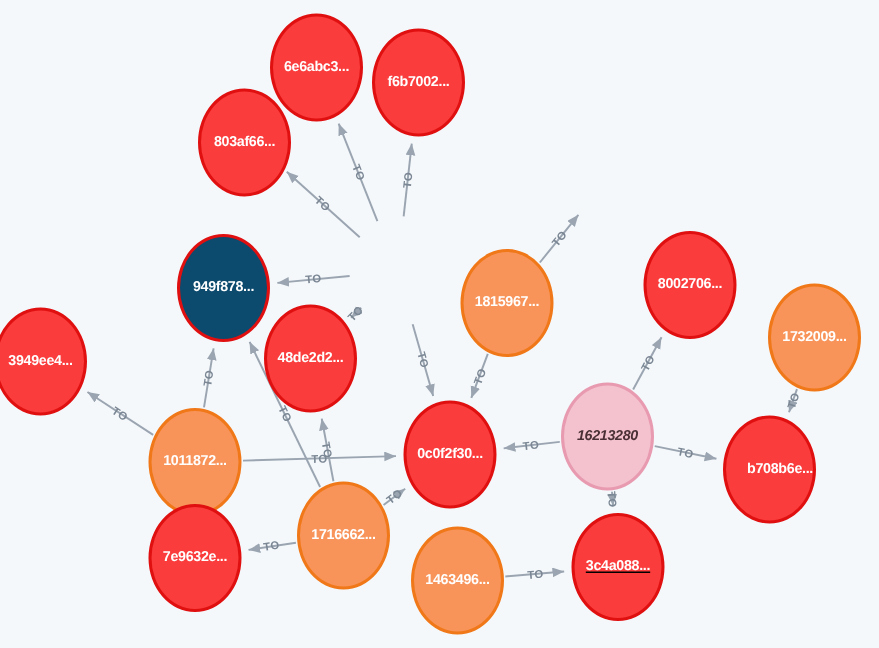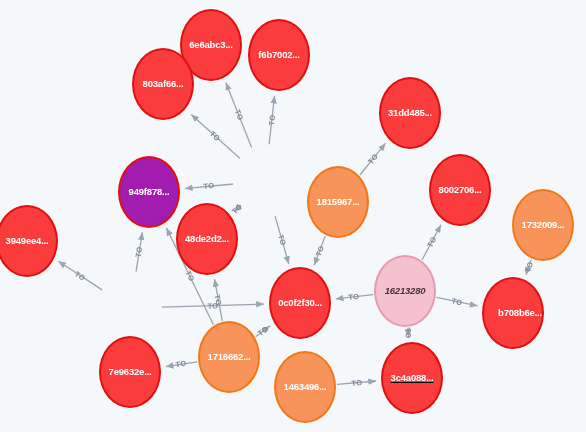--- a/index.html
+++ b/index.html
@@ -94,43 +94,43 @@
         <line x1="336.9" y1="384.3" x2="376.1" y2="381.0" stroke="#9aa5b1" stroke-width="1.3" marker-end="url(#arrowhead)"></line>
       </g>
   </svg>
   <div id="node-layer">
       <div class="node" style="left: 211px; top: 45px; width: 62px; height: 72px; background: rgb(250, 60, 60); border: 2px solid rgb(224, 16, 16);">
         <span class="node-label" style="color: rgb(255, 255, 255);">6e6abc3...</span>
       </div>
       <div class="node" style="left: 279px; top: 55px; width: 62px; height: 72px; background: rgb(250, 60, 60); border: 2px solid rgb(224, 16, 16);">
         <span class="node-label" style="color: rgb(255, 255, 255);">f6b7002...</span>
       </div>
-      <div class="node" style="left: 163px; top: 84px; width: 62px; height: 72px; background: rgb(250, 60, 60); border: 2px solid rgb(224, 16, 16);">
+      <div class="node" style="left: 163px; top: 95px; width: 62px; height: 72px; background: rgb(250, 60, 60); border: 2px solid rgb(224, 16, 16);">
         <span class="node-label" style="color: rgb(255, 255, 255);">803af66...</span>
       </div>
-      <div class="node" style="left: 410px; top: 113px; width: 62px; height: 72px; background: rgb(250, 60, 60); border: 2px solid rgb(224, 16, 16);">
-        <span class="node-label" style="color: rgb(255, 255, 255);">31dd485...</span>
-      </div>
-      <div class="node" style="left: 149px; top: 192px; width: 62px; height: 72px; background: #a21caf; border: 2px solid rgb(224, 16, 16);">
+      <div class="node" style="left: 149px; top: 192px; width: 62px; height: 72px; background: #0c4a6e; border: 2px solid rgb(224, 16, 16);">
         <span class="node-label" style="color: rgb(255, 255, 255);">949f878...</span>
       </div>
       <div class="node" style="left: 338px; top: 202px; width: 62px; height: 72px; background: rgb(248, 148, 90); border: 2px solid rgb(240, 120, 24);">
         <span class="node-label" style="color: rgb(255, 255, 255);">1815967...</span>
       </div>
       <div class="node" style="left: 460px; top: 190px; width: 62px; height: 72px; background: rgb(250, 60, 60); border: 2px solid rgb(224, 16, 16);">
         <span class="node-label" style="color: rgb(255, 255, 255);">8002706...</span>
       </div>
       <div class="node" style="left: 543px; top: 225px; width: 62px; height: 72px; background: rgb(248, 148, 90); border: 2px solid rgb(240, 120, 24);">
         <span class="node-label" style="color: rgb(255, 255, 255);">1732009...</span>
       </div>
       <div class="node" style="left: 27px; top: 241px; width: 62px; height: 72px; background: rgb(250, 60, 60); border: 2px solid rgb(224, 16, 16);">
         <span class="node-label" style="color: rgb(255, 255, 255);">3949ee4...</span>
       </div>
       <div class="node" style="left: 207px; top: 239px; width: 62px; height: 72px; background: rgb(250, 60, 60); border: 2px solid rgb(224, 16, 16);">
         <span class="node-label" style="color: rgb(255, 255, 255);">48de2d2...</span>
+      </div>
+      <div class="node" style="left: 130px; top: 308px; width: 62px; height: 72px; background: rgb(248, 148, 90); border: 2px solid rgb(240, 120, 24);">
+        <span class="node-label" style="color: rgb(255, 255, 255);">1011872...</span>
       </div>
       <div class="node" style="left: 300px; top: 303px; width: 62px; height: 72px; background: rgb(250, 60, 60); border: 2px solid rgb(224, 16, 16);">
         <span class="node-label" style="color: rgb(255, 255, 255);">0c0f2f30...</span>
       </div>
       <div class="node" style="left: 405px; top: 291px; width: 62px; height: 72px; background: rgb(244, 194, 206); border: 2px solid rgb(232, 154, 176); font-style: italic;">
         <span class="node-label" style="color: rgb(74, 48, 54);">16213280</span>
       </div>
       <div class="node" style="left: 513px; top: 313px; width: 62px; height: 72px; background: rgb(250, 60, 60); border: 2px solid rgb(224, 16, 16); justify-content: flex-end;">
         <span class="node-label" style="color: rgb(255, 255, 255);">b708b6e...</span>
       </div>

